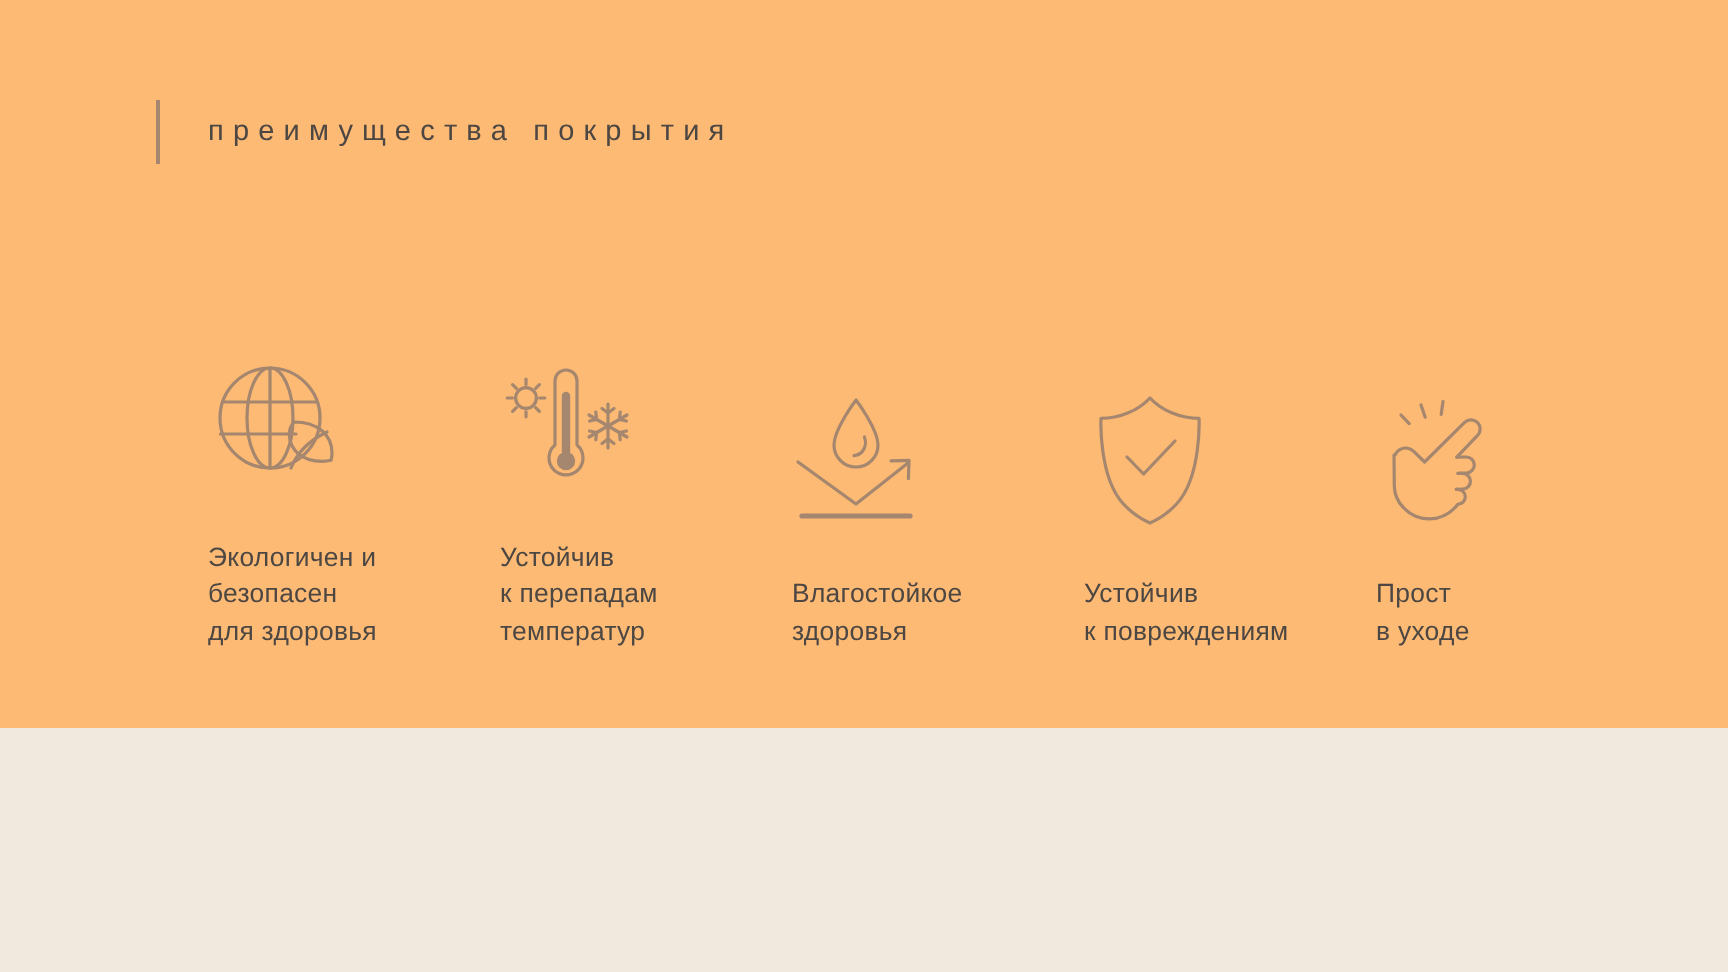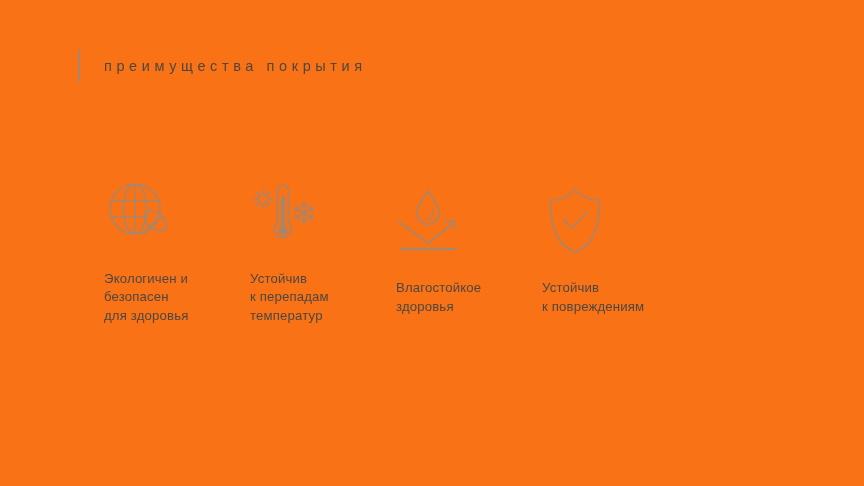--- a/index.html
+++ b/index.html
@@ -12,22 +12,22 @@
     height: 486px;
     overflow: hidden;
     background: #F1E9DE;
     font-family: "Liberation Sans", sans-serif;
     -webkit-font-smoothing: antialiased;
   }
 
   .slide {
     position: relative;
     width: 864px;
-    height: 486px;
-    background: #f97316;
+    height: 364px;
+    background: #fdba74;
     box-sizing: border-box;
   }
 
   
   .header {
     position: absolute;
     left: 78px;
     top: 50px;
     display: flex;
     align-items: center;
@@ -49,21 +49,21 @@
     line-height: 1;
   }
 
   
   .features {
     position: absolute;
     left: 104px;
     top: 176px;
     width: 720px;
     display: flex;
-    align-items: center;
+    align-items: flex-end;
   }
   .feature {
     width: 146px;
     flex: none;
     display: flex;
     flex-direction: column;
     align-items: flex-start;
   }
   .feature-icon {
     width: 68px;
@@ -176,15 +176,36 @@
                    C8.5 15.2 7.2 44 19.4 57.6 C24.6 63.4 29.6 66 33 67.5
                    C36.4 66 41.4 63.4 46.6 57.6 C58.8 44 57.5 15.2 57.5 15.2
                    C48.5 15.2 39 11.5 33 5 Z"></path>
           <path d="M21.5 34.5 L29.8 43 L45.5 26.5"></path>
         </svg>
       </span>
       <div class="feature-caption">Устойчив
 к повреждениям</div>
     </div>
 
+    <div class="feature">
+      <span class="feature-icon">
+        <svg width="68" height="72" viewBox="0 0 68 72" fill="none" stroke="#A5866E" stroke-width="1.6" stroke-linecap="round" stroke-linejoin="round">
+
+          <path d="M9.5 33.5 c1.8 -3.8 6.4 -4.6 9.2 -1.9 l5.6 5.4
+                   L44.3 17.2 a4.6 4.6 0 0 1 6.6 6.4 L40.4 34.6"></path>
+          <path d="M40.4 34.6 l4.6 -0.1 a4 4 0 0 1 0.3 8 l-4.3 0.2"></path>
+          <path d="M41 42.7 l2.2 0 a3.9 3.9 0 0 1 0.25 7.8 l-3.3 0.15"></path>
+          <path d="M40.15 50.65 l0.7 0 a3.7 3.7 0 0 1 0.2 7.4
+                   c-3.6 4.6 -8.6 7.4 -14.4 7.4
+                   c-5 0 -9.6 -2.1 -12.9 -5.6
+                   c-2.7 -2.8 -4.5 -6.6 -4.6 -10.8 L9 33.5"></path>
+
+          <path d="M22.5 8.5 L24.6 14.6"></path>
+          <path d="M12.5 13.5 L16.6 17.8"></path>
+          <path d="M33.5 6.8 L32.6 13.2"></path>
+        </svg>
+      </span>
+      <div class="feature-caption">Прост
+в уходе</div>
+    </div>
 
   </div>
 </div>
 
 </body></html>

